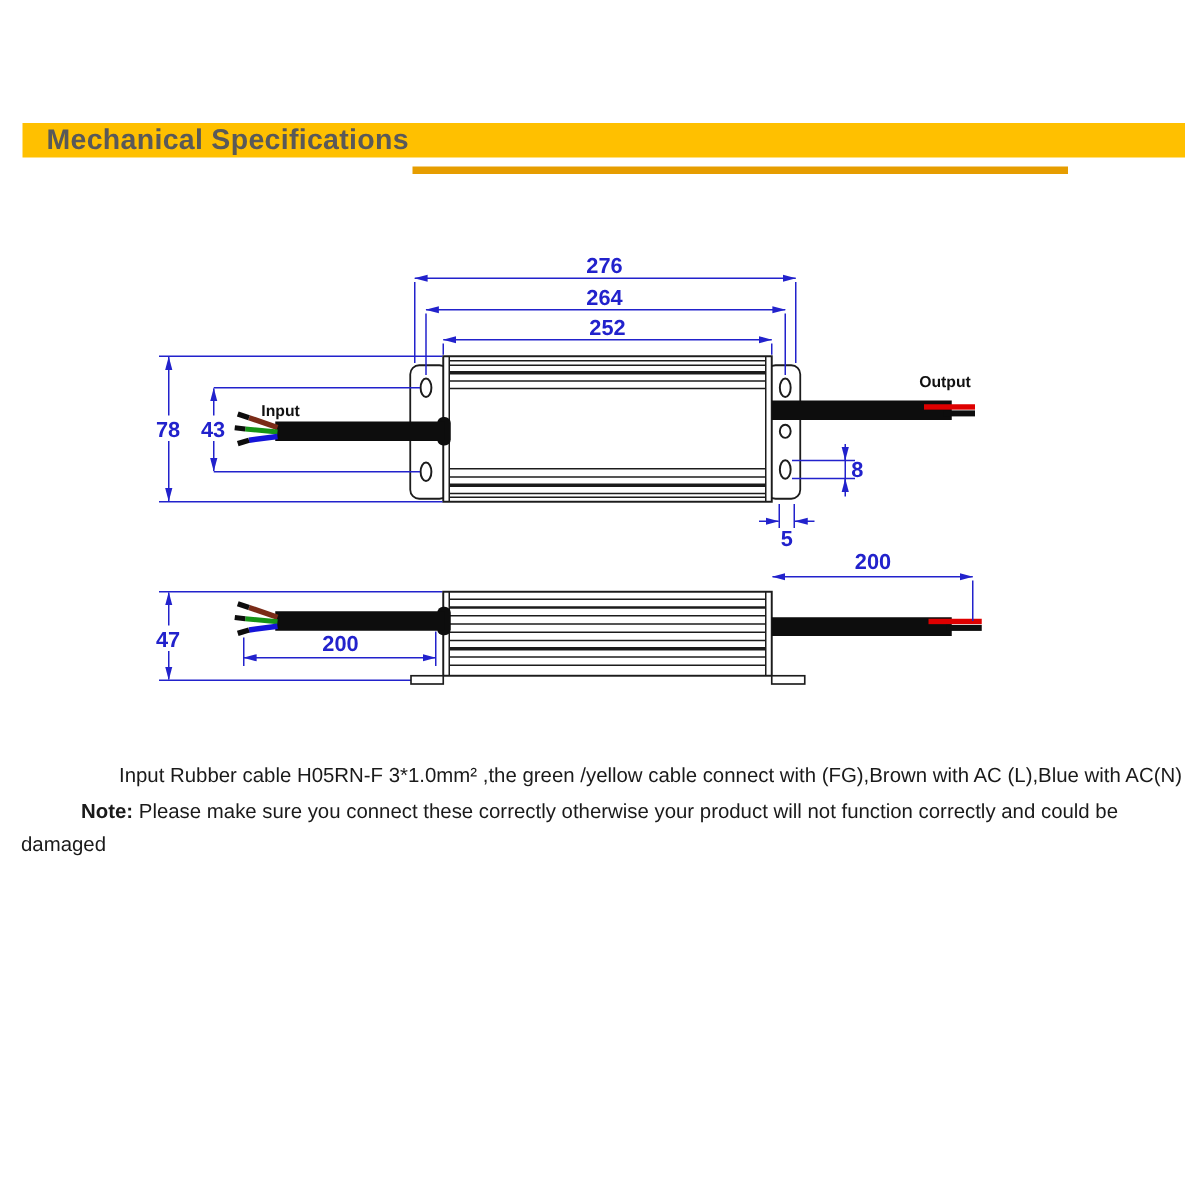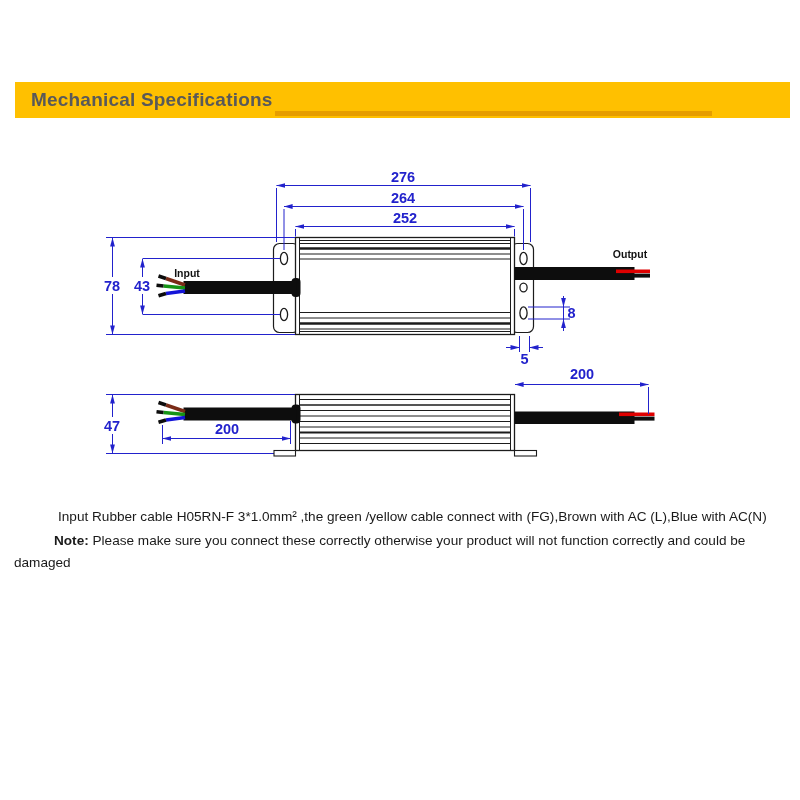--- a/index.html
+++ b/index.html
@@ -1,33 +1,33 @@
 <!DOCTYPE html>
 <html><head>
 <meta charset="utf-8">
 <style>
   html,body{margin:0;padding:0;background:#ffffff;}
   body{width:800px;height:800px;position:relative;font-family:"Liberation Sans",sans-serif;overflow:hidden;}
   .header-bar{
-    position:absolute;left:15px;top:82px;width:775px;height:36px;
+    position:absolute;left:15px;top:82px;width:775px;height:23px;
     background:#FFC000;display:flex;align-items:center;padding-left:16px;box-sizing:border-box;
   }
   .header-bar .title{
     font-size:19px;font-weight:bold;color:#595959;letter-spacing:0.2px;
   }
   .header-accent{
     position:absolute;left:275px;top:111px;width:437px;height:5px;background:#E69D00;
   }
   .drawing-svg{position:absolute;left:0;top:130px;}
   .notes{
     position:absolute;left:14px;top:506px;width:774px;color:#1a1a1a;
     font-size:13.6px;line-height:22px;
   }
   .notes p{margin:0 0 2px 0;}
-  .notes p.indent{padding-left:4px;}
+  .notes p.indent{padding-left:4px;text-align:right;}
   .notes strong{font-weight:bold;padding-left:40px;}
   text{font-family:"Liberation Sans",sans-serif;}
   .dim-text{fill:#2222CC;font-size:14.5px;font-weight:bold;}
   .port-label{fill:#111111;font-size:10.5px;font-weight:bold;}
 </style>
 </head>
 <body>
 
 <div class="header-bar">
   <span class="title">Mechanical Specifications</span>

